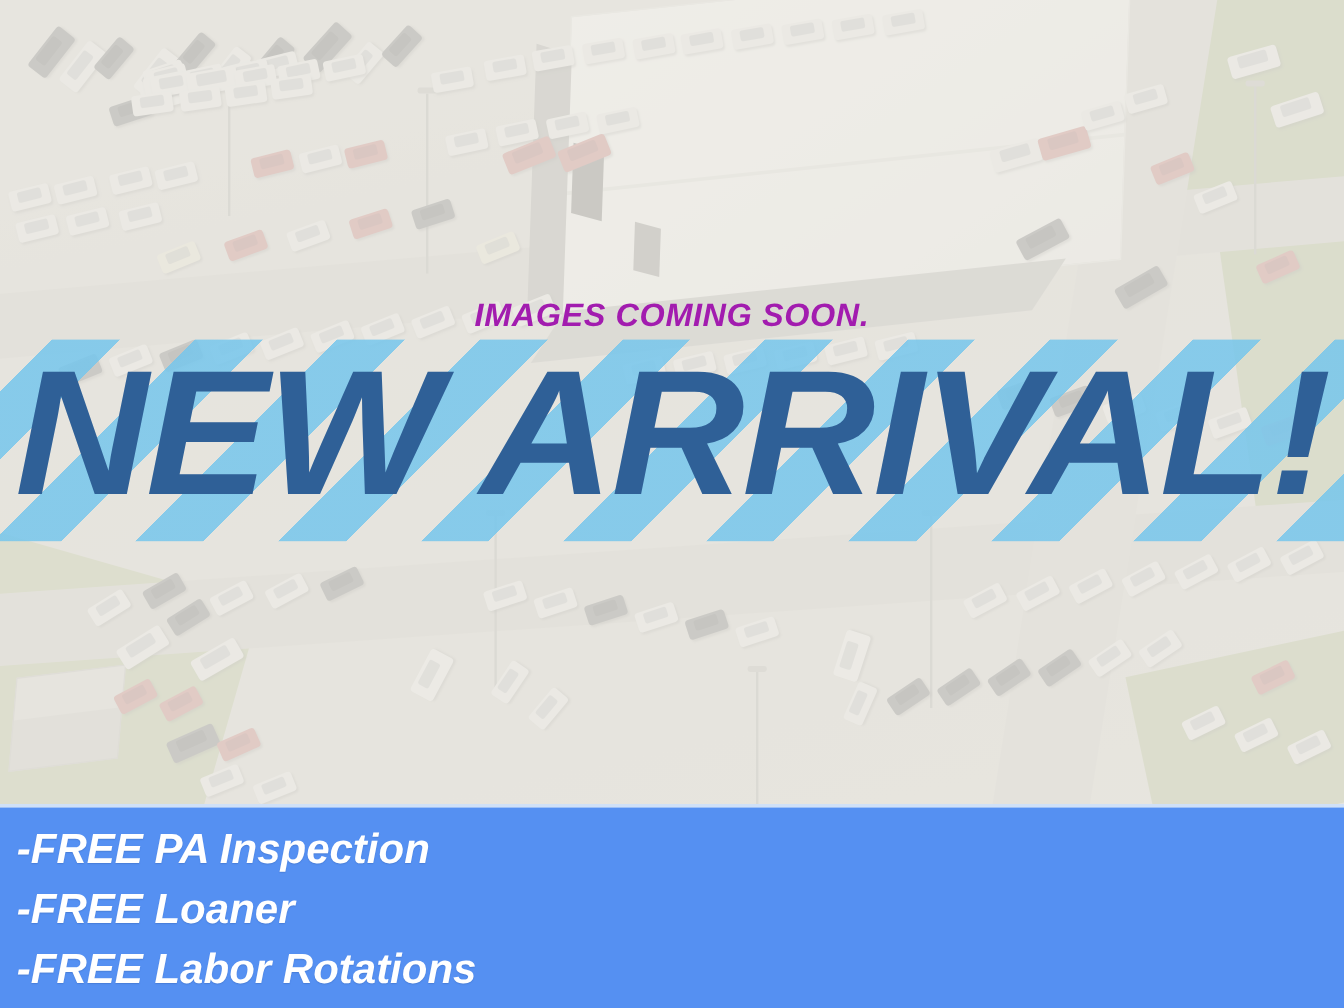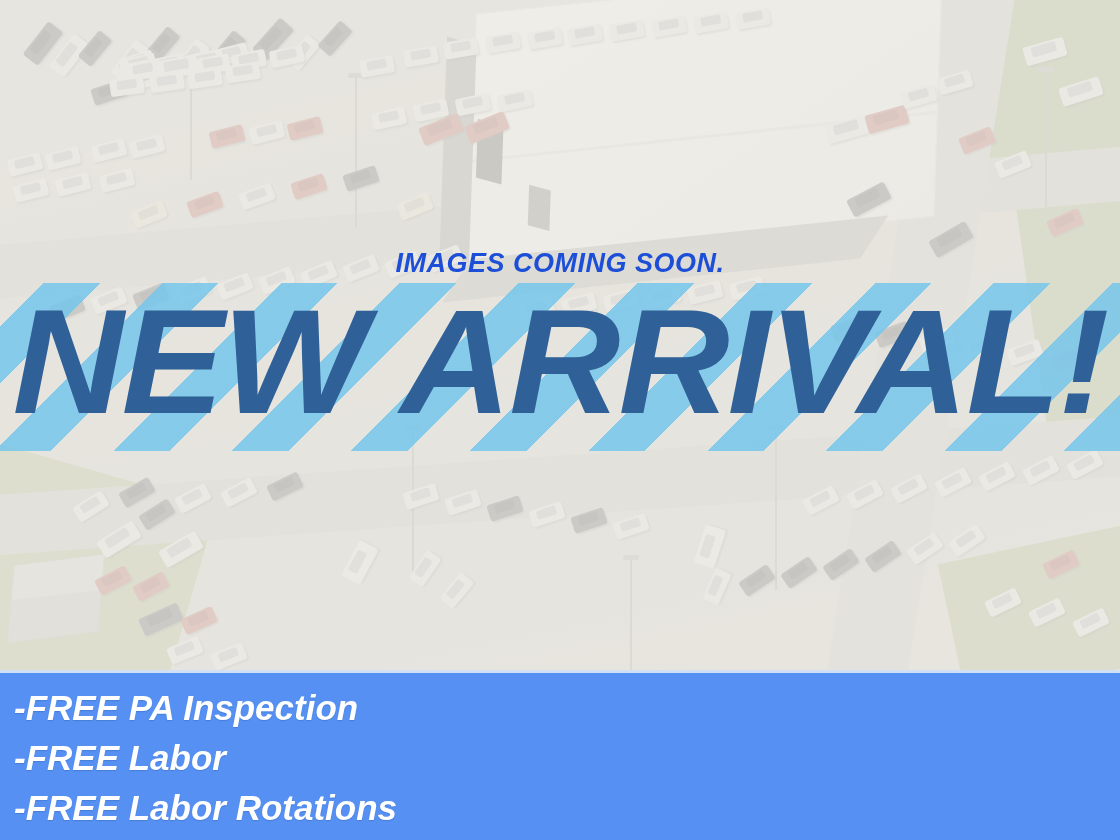--- a/index.html
+++ b/index.html
@@ -212,21 +212,21 @@
     position: absolute;
     left: 0;
     top: 248px;
     width: 1120px;
     text-align: center;
     font-family: "Liberation Sans", sans-serif;
     font-style: italic;
     font-weight: bold;
     font-size: 27px;
     letter-spacing: 0.5px;
-    color: #1d4ed8;
+    color: #a21caf;
     white-space: nowrap;
   }
 
   .headline {
     position: absolute;
     left: 0;
     top: 288px;
     width: 1120px;
     text-align: center;
     font-family: "Liberation Sans", sans-serif;
@@ -502,18 +502,18 @@
   <div class="overlay">
     <div class="coming-soon">IMAGES COMING SOON.</div>
 
     <div class="headline">NEW ARRIVAL!</div>
 
   </div>
 
   <div class="offer-banner">
     <div class="offer-col left">
       <div class="offer-item">-FREE PA Inspection</div>
-      <div class="offer-item">-FREE Labor</div>
+      <div class="offer-item">-FREE Loaner</div>
       <div class="offer-item">-FREE Labor Rotations</div>
     </div>
   </div>
 
 </div>
 
 </body></html>

